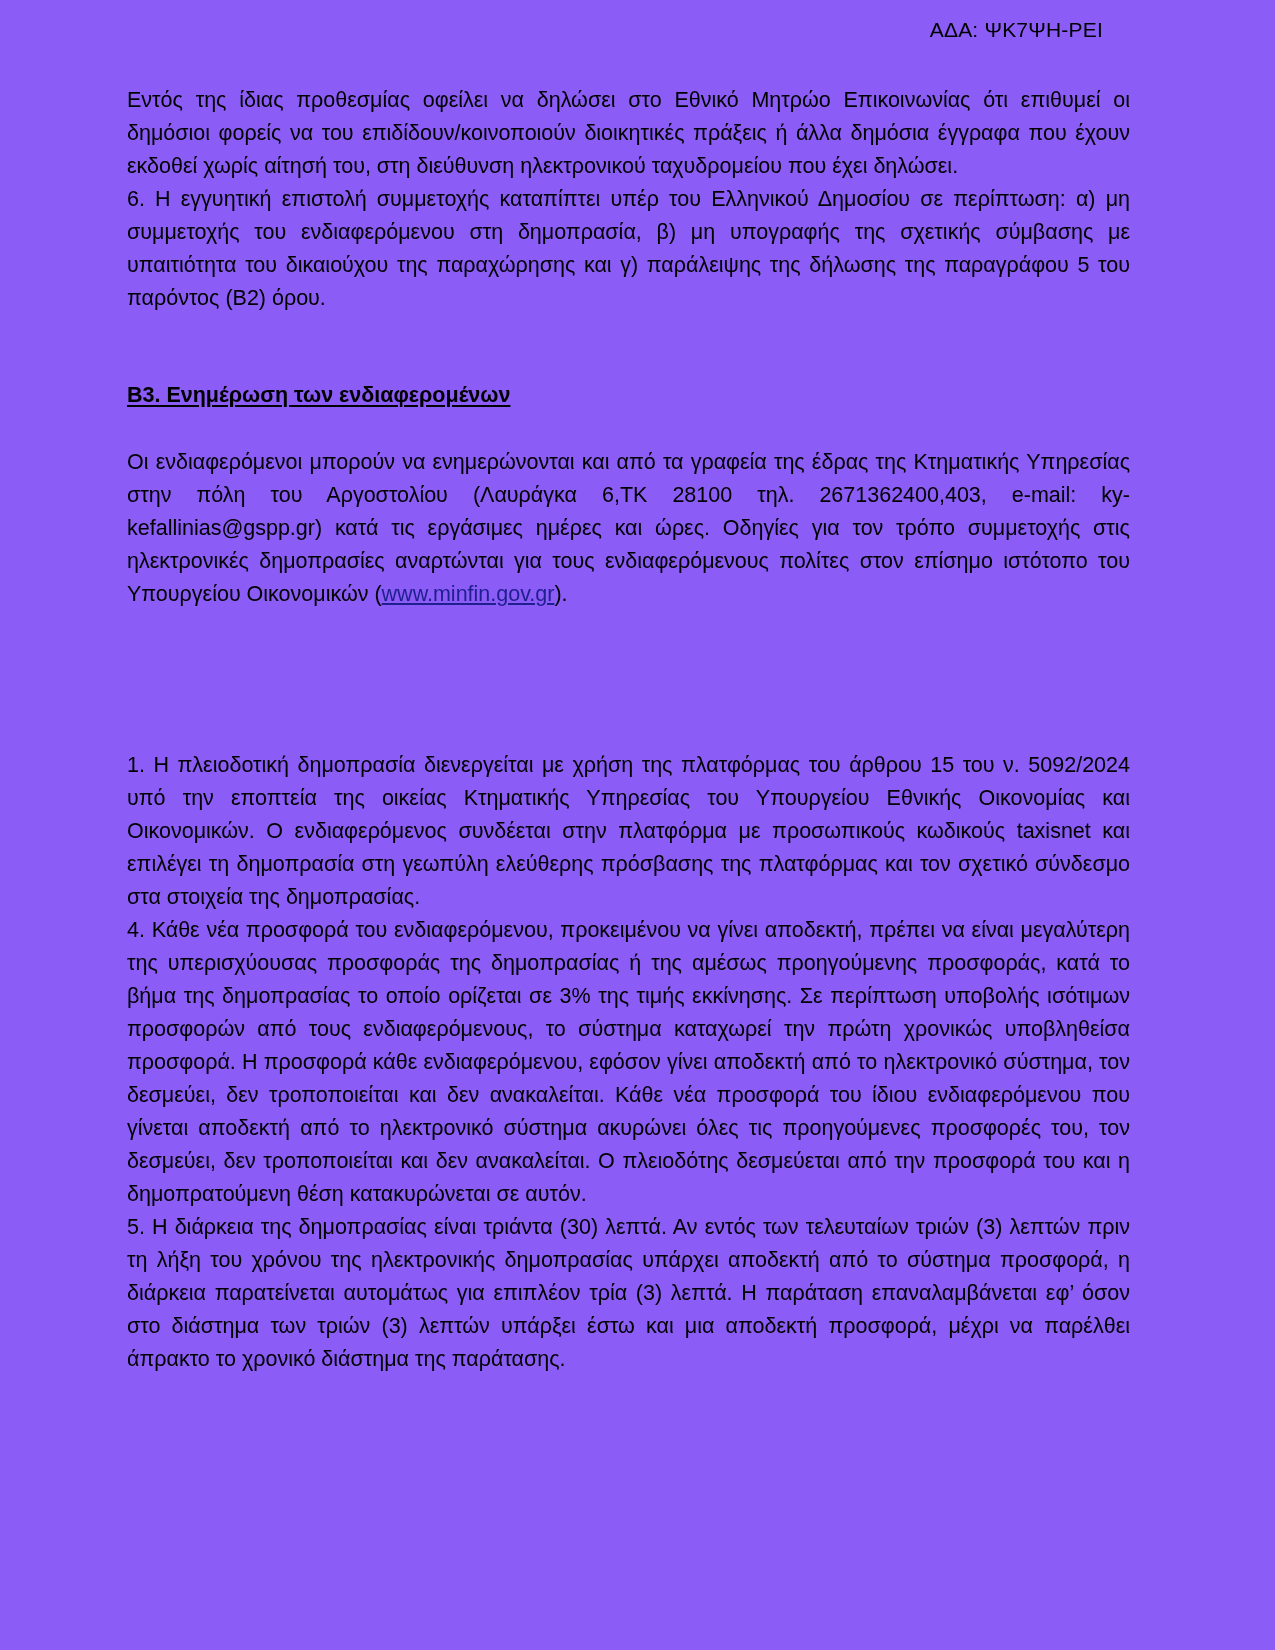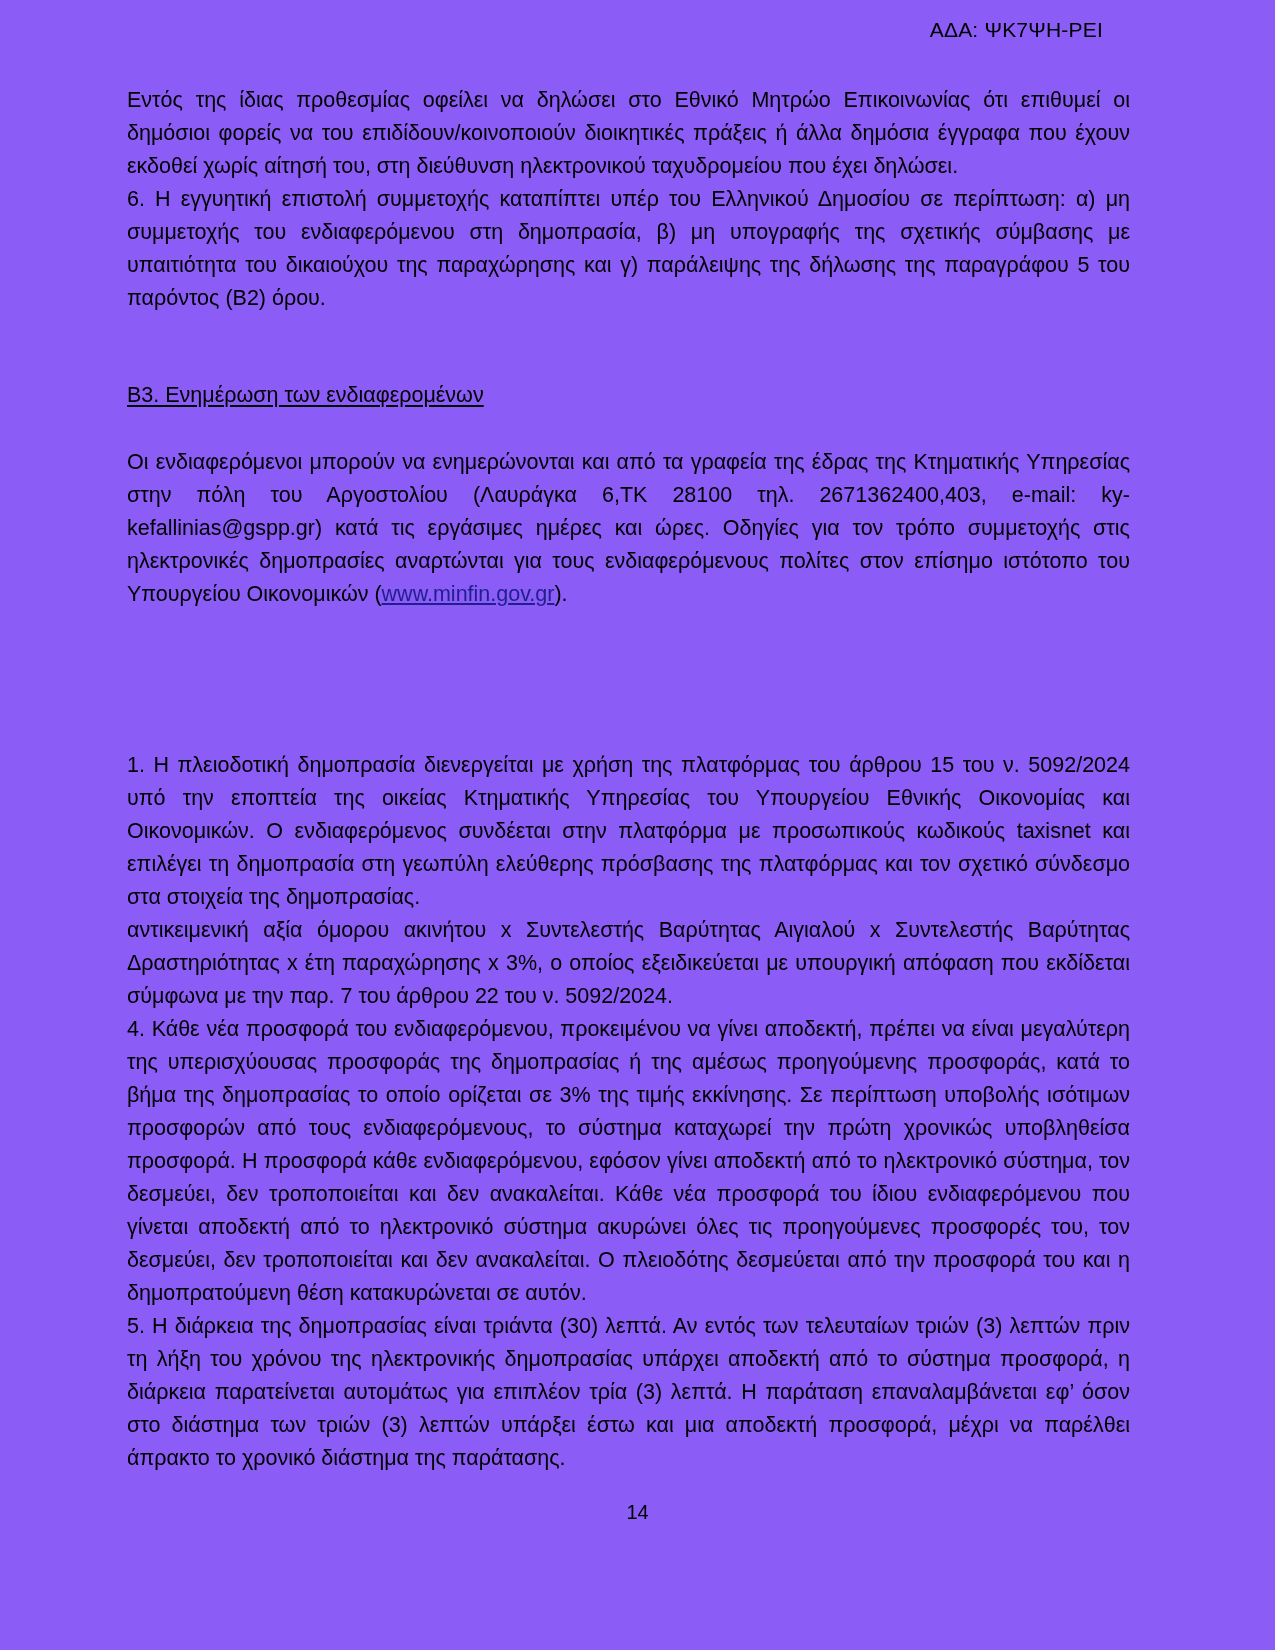--- a/index.html
+++ b/index.html
@@ -41,21 +41,21 @@
     line-height: 33px;
     text-align: justify;
     text-justify: inter-word;
     color: #000000;
     hyphens: none;
   }
   .heading {
     margin: 0;
     font-size: 21.5px;
     line-height: 33.2px;
-    font-weight: normal;
+    font-weight: bold;
     text-decoration: underline;
     text-underline-offset: 3px;
     display: inline-block;
     color: #000000;
   }
   .heading-wrap { margin: 0; }
   .gap-md { height: 34px; }
   .gap-lg { height: 64px; }
   .gap-xl { height: 40px; }
   a.doc-link {
@@ -97,24 +97,22 @@
 
     <div class="gap-lg"></div>
     <div class="gap-xl"></div>
 
 
     <div class="gap-md"></div>
 
     <p class="body-text">1. Η πλειοδοτική δημοπρασία διενεργείται με χρήση της πλατφόρμας του άρθρου 15 του ν. 5092/2024 υπό την εποπτεία της οικείας Κτηματικής Υπηρεσίας του Υπουργείου Εθνικής Οικονομίας και Οικονομικών. Ο ενδιαφερόμενος συνδέεται στην πλατφόρμα με προσωπικούς κωδικούς taxisnet και επιλέγει τη δημοπρασία στη γεωπύλη ελεύθερης πρόσβασης της πλατφόρμας και τον σχετικό σύνδεσμο στα στοιχεία της δημοπρασίας.</p>
 
 
-    <p class="body-text">αντικειμενική αξία όμορου ακινήτου x Συντελεστής Βαρύτητας Αιγιαλού x Συντελεστής Βαρύτητας Δραστηριότητας x έτη παραχώρησης x 3%, ο οποίος εξειδικεύεται με υπουργική απόφαση που εκδίδεται σύμφωνα με την παρ. 7 του άρθρου 22 του ν. 5092/2024.</p>
 
 
     <p class="body-text">4. Κάθε νέα προσφορά του ενδιαφερόμενου, προκειμένου να γίνει αποδεκτή, πρέπει να είναι μεγαλύτερη της υπερισχύουσας προσφοράς της δημοπρασίας ή της αμέσως προηγούμενης προσφοράς, κατά το βήμα της δημοπρασίας το οποίο ορίζεται σε 3% της τιμής εκκίνησης. Σε περίπτωση υποβολής ισότιμων προσφορών από τους ενδιαφερόμενους, το σύστημα καταχωρεί την πρώτη χρονικώς υποβληθείσα προσφορά. Η προσφορά κάθε ενδιαφερόμενου, εφόσον γίνει αποδεκτή από το ηλεκτρονικό σύστημα, τον δεσμεύει, δεν τροποποιείται και δεν ανακαλείται. Κάθε νέα προσφορά του ίδιου ενδιαφερόμενου που γίνεται αποδεκτή από το ηλεκτρονικό σύστημα ακυρώνει όλες τις προηγούμενες προσφορές του, τον δεσμεύει, δεν τροποποιείται και δεν ανακαλείται. Ο πλειοδότης δεσμεύεται από την προσφορά του και η δημοπρατούμενη θέση κατακυρώνεται σε αυτόν.</p>
 
     <p class="body-text">5. Η διάρκεια της δημοπρασίας είναι τριάντα (30) λεπτά. Αν εντός των τελευταίων τριών (3) λεπτών πριν τη λήξη του χρόνου της ηλεκτρονικής δημοπρασίας υπάρχει αποδεκτή από το σύστημα προσφορά, η διάρκεια παρατείνεται αυτομάτως για επιπλέον τρία (3) λεπτά. Η παράταση επαναλαμβάνεται εφ’ όσον στο διάστημα των τριών (3) λεπτών υπάρξει έστω και μια αποδεκτή προσφορά, μέχρι να παρέλθει άπρακτο το χρονικό διάστημα της παράτασης.</p>
 
   </div>
 
-  <div class="page-number">14</div>
 
 </div>
 
 </body></html>

